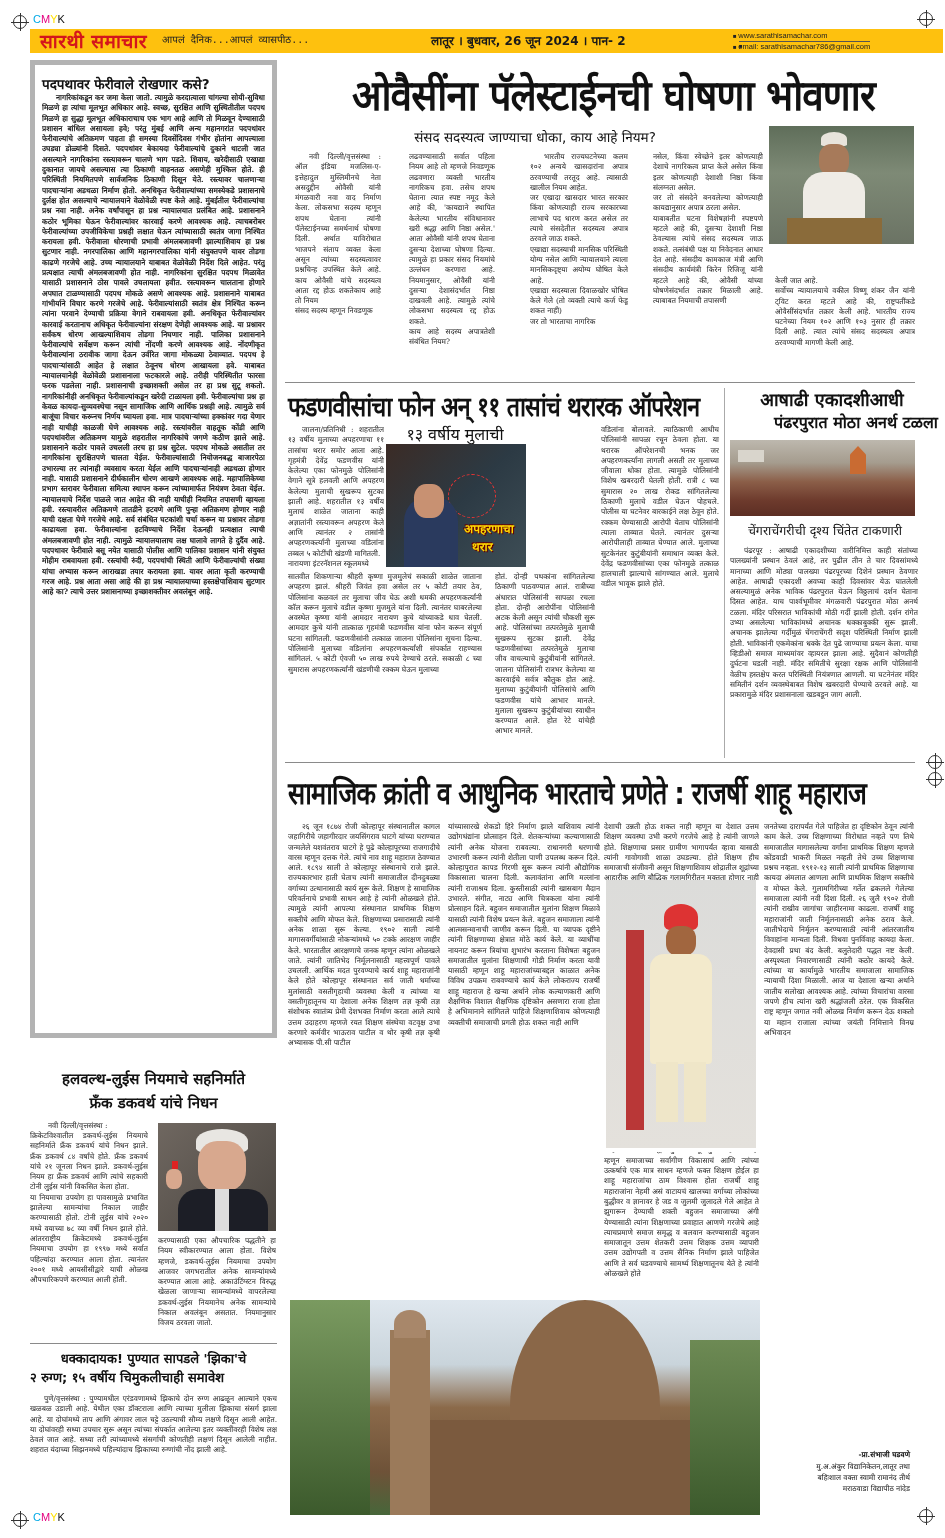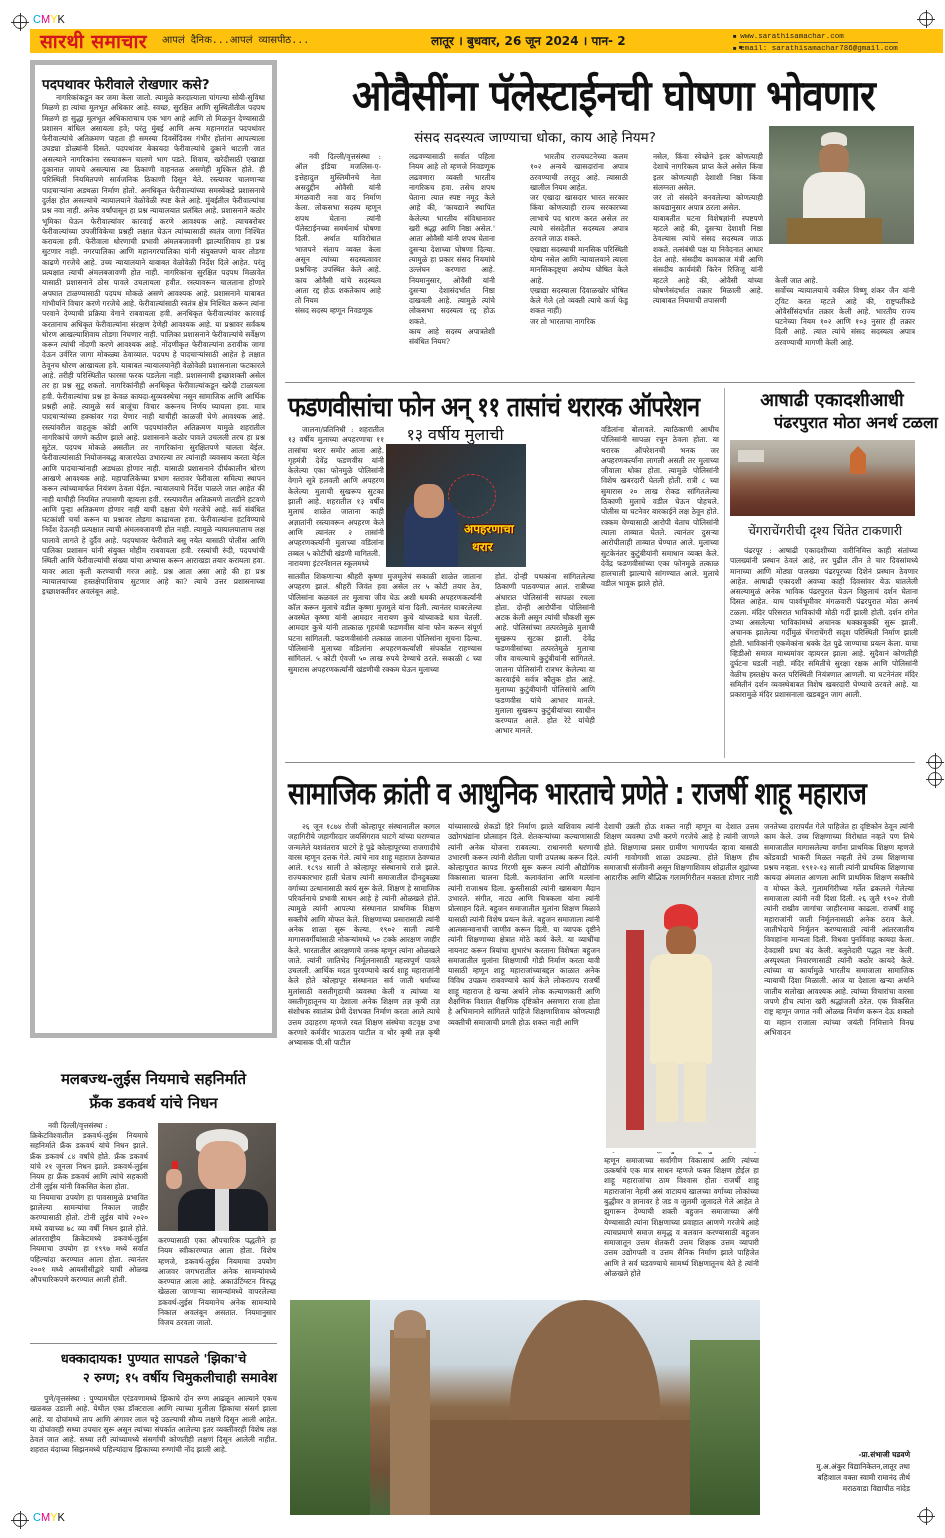--- a/index.html
+++ b/index.html
@@ -12,30 +12,30 @@
   .regmark::after { top: 6px; left: -3px; height: 1px; width: 18px; }
   .cmyk { position: absolute; font-family: "Liberation Sans", sans-serif; font-size: 11px; }
   .cmyk .c { color: #00a9e6; } .cmyk .m { color: #e4007f; } .cmyk .y { color: #ffe100; } .cmyk .k { color: #111; }
 
   
   .masthead { position: absolute; left: 30px; top: 29px; width: 413px; height: 24px; background: #fec10e; }
   .masthead2 { position: absolute; left: 443px; top: 29px; width: 500px; height: 24px; background: #fec10e; }
   .brand { position: absolute; left: 10px; top: 0; font-family: "DejaVu Sans", sans-serif; font-weight: bold; font-size: 19px; color: #d4151c; line-height: 24px; letter-spacing: 0.5px; }
   .tagline { position: absolute; left: 132px; top: 5px; font-family: Liberation Mono, monospace; font-size: 10px; color: #222; line-height: 14px; }
   .dateline { position: absolute; left: -12px; top: 0; font-family: "DejaVu Sans", sans-serif; font-size: 12px; font-weight: bold; color: #1a1a1a; line-height: 24px; white-space: nowrap; }
-  .contacts { position: absolute; left: 290px; top: 2px; font-family: Liberation Mono, monospace; font-size: 7.5px; color: #222; line-height: 10px; }
+  .contacts { position: absolute; left: 290px; top: 2px; font-family: Liberation Sans, sans-serif; font-size: 7.5px; color: #222; line-height: 10px; }
   .contacts div::before { content: "■ "; font-size: 6px; }
   .contacts .sep { height: 1px; background: #555; margin: 0 0 0 6px; }
 
   
   .editorial { position: absolute; left: 30px; top: 60px; width: 247px; height: 978px; border: 5px solid #b3b3b3; background: #fff; padding: 4px 7px; }
   .ed-title { font-family: "DejaVu Serif", serif; font-style: italic; font-weight: bold; font-size: 34px; text-align: center; line-height: 40px; margin-left: 15px; border-bottom: 2px solid #111; width: 175px; }
   .ed-head { font-family: "DejaVu Sans", sans-serif; font-weight: bold; font-size: 13.5px; margin-top: 6px; line-height: 18px; }
   .body-text { font-family: "DejaVu Serif", serif; font-size: 7.4px; line-height: 10.3px; text-align: justify; color: #1a1a1a; }
-  .ed-body { height: 880px; overflow: hidden; }
+  .ed-body { height: 880px; overflow: hidden; font-weight: bold; }
 
   
   .h1 { font-family: "DejaVu Sans", sans-serif; font-weight: bold; color: #111; white-space: nowrap; letter-spacing: -1px; }
   .subhead { font-family: "DejaVu Sans", sans-serif; font-size: 13.5px; text-align: center; color: #111; }
 
   .col { position: absolute; }
   .rule { position: absolute; height: 1px; background: #8a8a8a; }
   .vrule { position: absolute; width: 1px; background: #aaa; }
 
   .photo { position: absolute; overflow: hidden; }
@@ -149,31 +149,31 @@
   <div style="position:absolute;left:104px;top:10px;width:32px;height:28px;background:#a8876a;border-radius:50% 50% 0 0;"></div>
   <div style="position:absolute;left:220px;top:0;width:150px;height:215px;background:#8a6748;border-radius:60% 60% 0 0;"></div>
   <div style="position:absolute;left:140px;top:120px;width:280px;height:95px;background:#7b5a3e;"></div>
   <div style="position:absolute;left:400px;top:40px;width:70px;height:175px;background:linear-gradient(180deg,#6d8a54,#3c5a2c);"></div>
 </div>
 <div class="byline" style="left:770px;top:1450px;width:140px;font-weight:bold;">-प्रा.संभाजी घडवणे</div>
 <div class="byline" style="left:770px;top:1462px;width:140px;">मु.अ.अंकुर विद्यानिकेतन,लातूर तथा</div>
 <div class="byline" style="left:770px;top:1473px;width:140px;">बहिःशाल वक्ता स्वामी रामानंद तीर्थ</div>
 <div class="byline" style="left:770px;top:1484px;width:140px;">मराठवाडा विद्यापीठ नांदेड</div>
 
-<div class="abs" style="left:30px;top:1068px;width:247px;text-align:center;font-family:'DejaVu Sans',sans-serif;font-weight:bold;font-size:15px;line-height:22px;white-space:nowrap;">मलबज्थ-लुईस नियमाचे सहनिर्माते</div>
+<div class="abs" style="left:30px;top:1068px;width:247px;text-align:center;font-family:'DejaVu Sans',sans-serif;font-weight:bold;font-size:15px;line-height:22px;white-space:nowrap;">हलवल्थ-लुईस नियमाचे सहनिर्माते</div>
 <div class="abs" style="left:30px;top:1092px;width:247px;text-align:center;font-family:'DejaVu Sans',sans-serif;font-weight:bold;font-size:15px;line-height:22px;">फ्रँक डकवर्थ यांचे निधन</div>
 <div class="abs body-text" style="left:48px;top:1121px;width:100px;">नवी दिल्ली/वृत्तसंस्था :</div>
 <div class="col body-text" style="left:30px;top:1131px;width:118px;height:210px;overflow:hidden;white-space:pre-line;">क्रिकेटविश्वातील डकवर्थ-लुईस नियमाचे सहनिर्माते फ्रँक डकवर्थ यांचे निधन झाले. फ्रँक डकवर्थ ८४ वर्षांचे होते. फ्रँक डकवर्थ यांचे २१ जूनला निधन झाले. डकवर्थ-लुईस नियम हा फ्रँक डकवर्थ आणि त्यांचे सहकारी टोनी लुईस यांनी विकसित केला होता.
     या नियमाचा उपयोग हा पावसामुळे प्रभावित झालेल्या सामन्यांचा निकाल जाहीर करण्यासाठी होतो. टोनी लुईस यांचे २०२० मध्ये वयाच्या ७८ व्या वर्षी निधन झाले होते. आंतरराष्ट्रीय क्रिकेटमध्ये डकवर्थ-लुईस नियमाचा उपयोग हा १९९७ मध्ये सर्वात पहिल्यांदा करण्यात आला होता. त्यानंतर २००१ मध्ये आयसीसीद्वारे याची ओळख औपचारिकपणे करण्यात आली होती.</div>
 <div class="photo" style="left:158px;top:1123px;width:118px;height:108px;background:linear-gradient(135deg,#6f6760 0%,#4a4540 100%);">
   <div style="position:absolute;left:38px;top:6px;width:52px;height:24px;background:#e8e6e2;border-radius:50% 50% 20% 20%;"></div>
   <div style="position:absolute;left:40px;top:18px;width:48px;height:50px;background:#d8a88e;border-radius:40%;"></div>
   <div style="position:absolute;left:20px;top:66px;width:90px;height:42px;background:#1c1e26;border-radius:20px 20px 0 0;"></div>
   <div style="position:absolute;left:57px;top:66px;width:14px;height:42px;background:#ddd;"></div>
   <div style="position:absolute;left:8px;top:46px;width:16px;height:20px;background:#d8a88e;border-radius:40%;"></div>
   <div style="position:absolute;left:14px;top:38px;width:6px;height:8px;background:#d22;"></div>
 </div>
 <div class="col body-text" style="left:158px;top:1236px;width:118px;height:100px;overflow:hidden;">करण्यासाठी एका औपचारिक पद्धतीने हा नियम स्वीकारण्यात आला होता. विशेष म्हणजे, डकवर्थ-लुईस नियमाचा उपयोग आजवर जगभरातील अनेक सामन्यांमध्ये करण्यात आला आहे. अकाउंटिंग्स्टन विरुद्ध खेळला जाणाऱ्या सामन्यांमध्ये वापरलेल्या डकवर्थ-लुईस नियमानेच अनेक सामन्यांचे निकाल अवलंबून असतात. नियमानुसार विजय ठरवला जातो.</div>
 <div class="rule" style="left:30px;top:1343px;width:247px;"></div>
 
 <div class="abs" style="left:30px;top:1350px;width:247px;text-align:center;font-family:'DejaVu Sans',sans-serif;font-weight:bold;font-size:13px;line-height:18px;white-space:nowrap;">धक्कादायक! पुण्यात सापडले 'झिका'चे</div>
-<div class="abs" style="left:30px;top:1369px;width:247px;text-align:right;font-family:'DejaVu Sans',sans-serif;font-weight:bold;font-size:13px;line-height:18px;white-space:nowrap;">२ रुग्ण; १५ वर्षीय चिमुकलीचाही समावेश</div>
+<div class="abs" style="left:30px;top:1369px;width:247px;text-align:left;font-family:'DejaVu Sans',sans-serif;font-weight:bold;font-size:13px;line-height:18px;white-space:nowrap;">२ रुग्ण; १५ वर्षीय चिमुकलीचाही समावेश</div>
 <div class="col body-text" style="left:30px;top:1394px;width:247px;height:96px;overflow:hidden;text-indent:14px;">पुणे/वृत्तसंस्था : पुण्यामधील एरंडवणामध्ये झिकाचे दोन रुग्ण आढळून आल्याने एकच खळबळ उडाली आहे. येथील एका डॉक्टराला आणि त्याच्या मुलीला झिकाचा संसर्ग झाला आहे. या दोघांमध्ये ताप आणि अंगावर लाल चट्टे उठल्याची सौम्य लक्षणे दिसून आली आहेत. या दोघांवरही सध्या उपचार सुरू असून त्यांच्या संपर्कात आलेल्या इतर व्यक्तींवरही विशेष लक्ष ठेवलं जात आहे. सध्या तरी त्यांच्यामध्ये संसर्गाची कोणतीही लक्षणं दिसून आलेली नाहीत. शहरात यंदाच्या सिझनमध्ये पहिल्यांदाच झिकाच्या रुग्णांची नोंद झाली आहे.</div>
 
 </body></html>

